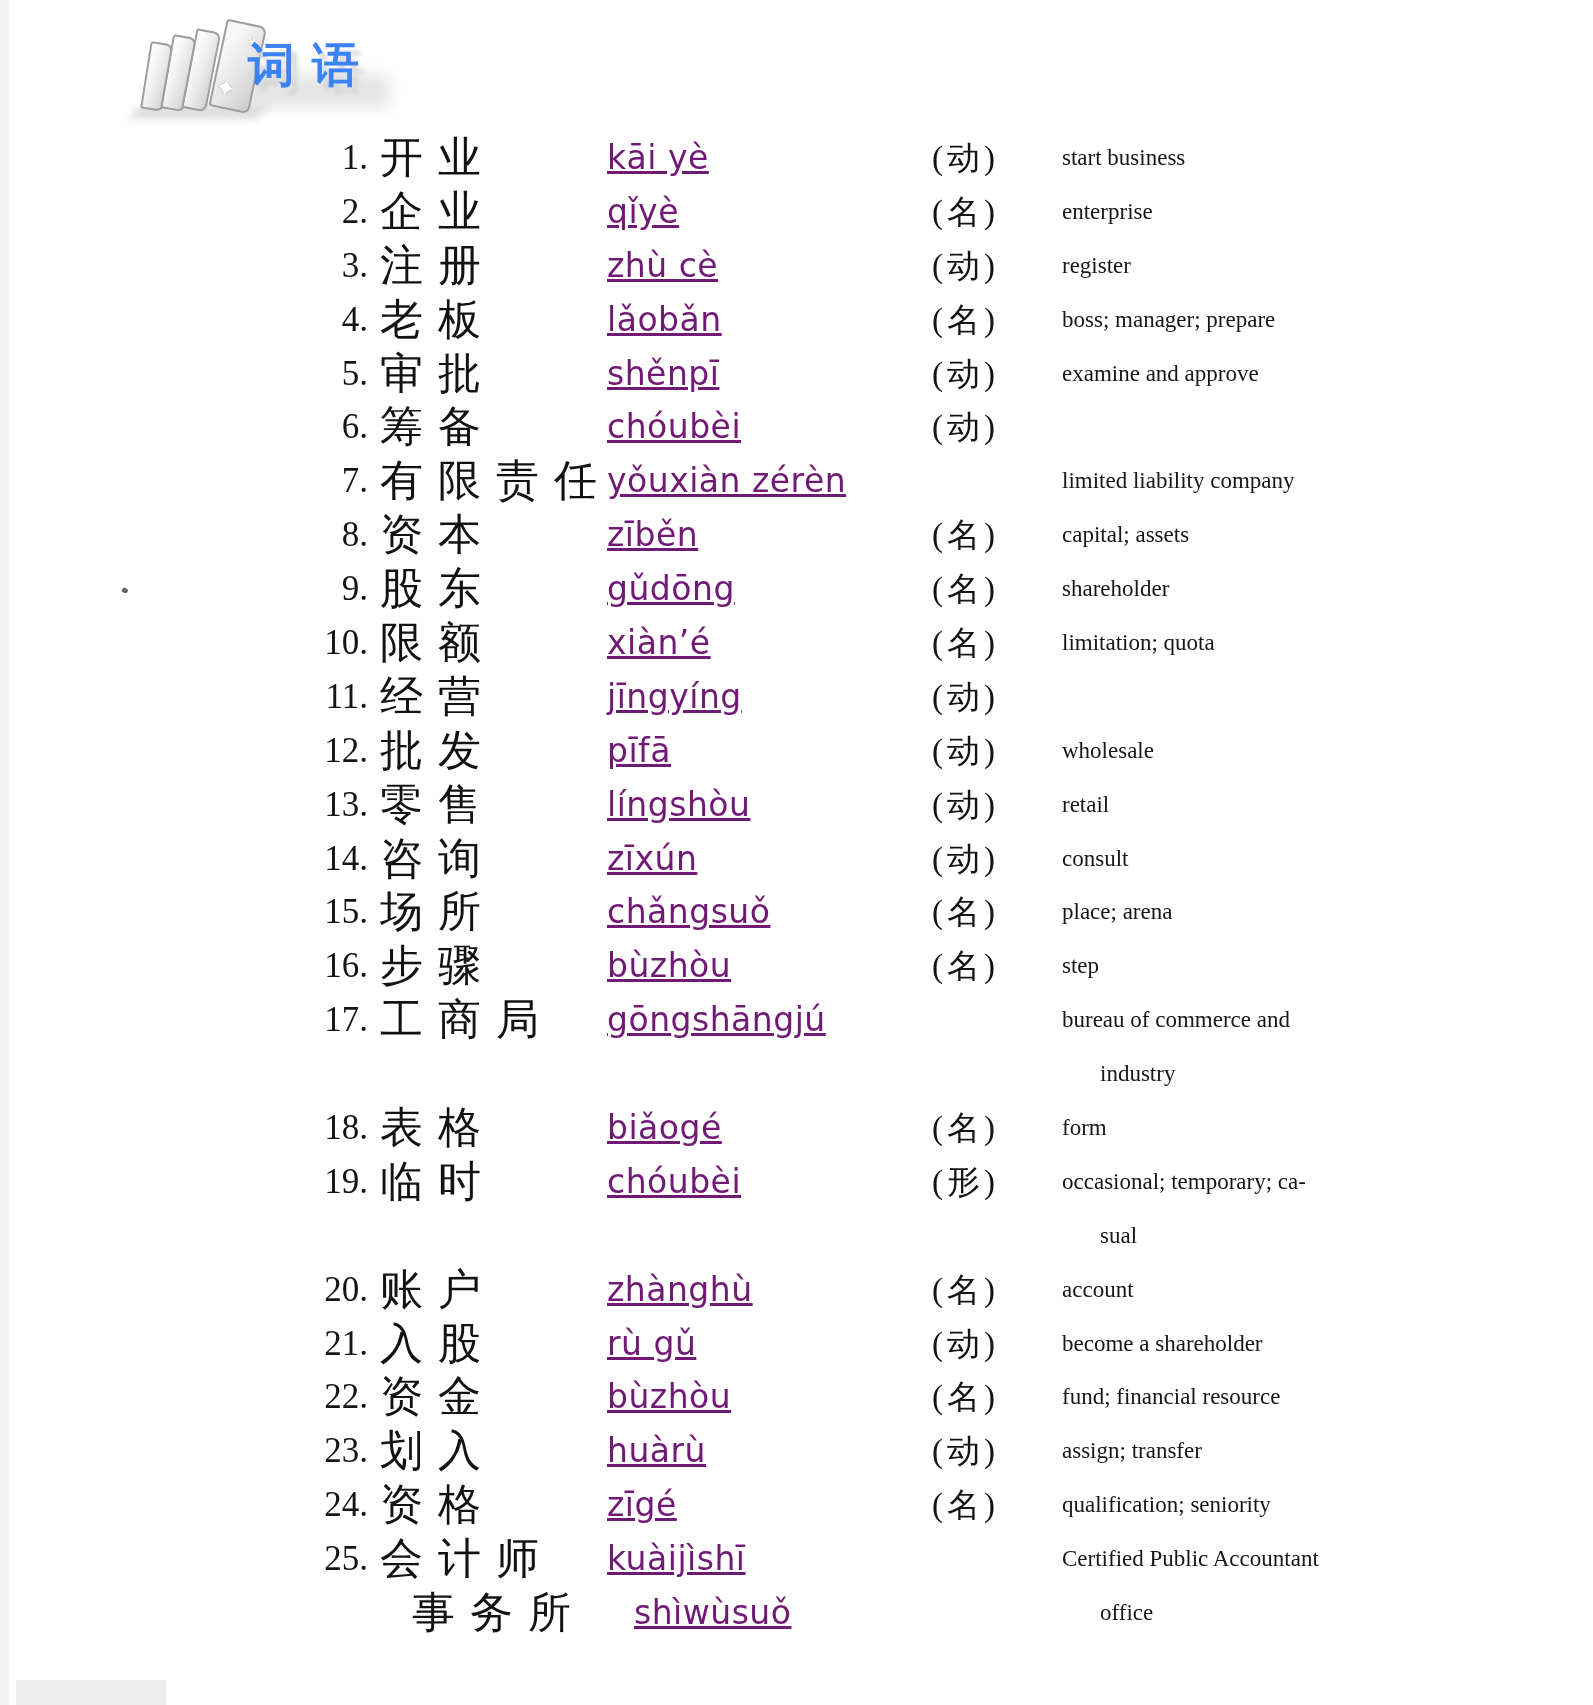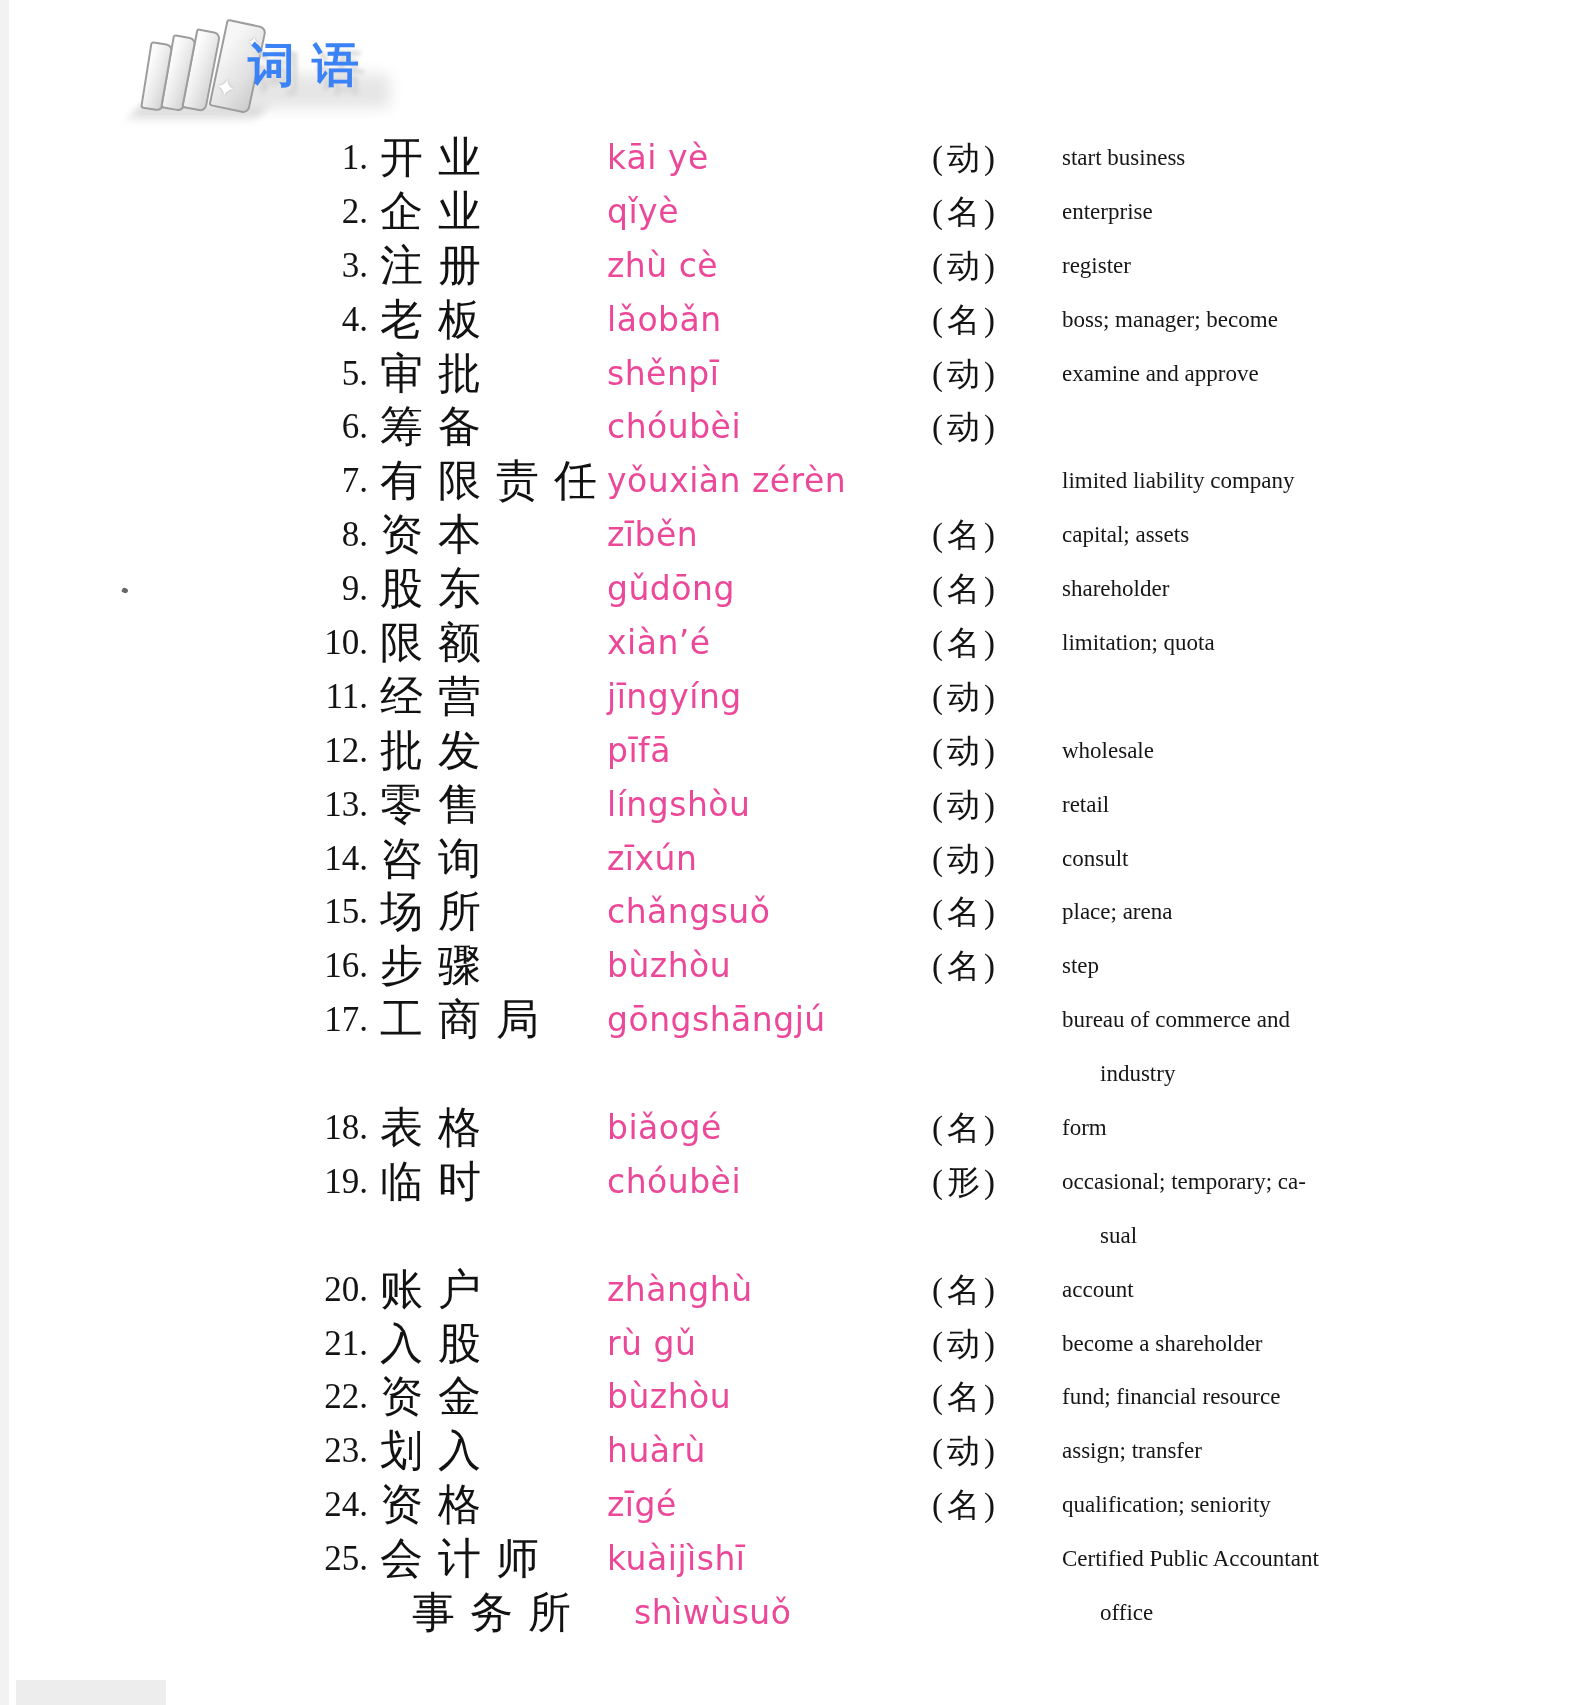--- a/index.html
+++ b/index.html
@@ -38,21 +38,21 @@
     text-shadow:6px 8px 4px #d6d6d6;
   }
 
   
   .vocab-list{position:absolute;left:0;top:131px;width:1593px;}
   .line{position:relative;height:53.9px;}
   .line > span{position:absolute;top:0;line-height:54px;white-space:nowrap;}
   .num{left:180px;width:188px;text-align:right;font-size:35px;color:#141414;}
   .hanzi{left:380px;font-size:43px;letter-spacing:15px;color:#121212;font-family:"Liberation Serif",serif;}
   .hanzi.cont{left:412px;}
-  .pinyin{left:607px;font-size:33px;letter-spacing:.5px;color:#ec4899;font-family:"DejaVu Sans",sans-serif;}
+  .pinyin{left:607px;font-size:33px;letter-spacing:.5px;color:#701a75;font-family:"DejaVu Sans",sans-serif;text-decoration:underline;}
   .pinyin.cont{left:634px;}
   .pos{left:932px;font-size:33px;letter-spacing:4px;color:#141414;}
   .english{left:1062px;font-size:23px;color:#161616;}
   .english.cont{left:1100px;}
 </style>
 </head>
 <body>
 
 <div class="page">
 
@@ -93,21 +93,21 @@
         <span class="hanzi">注册</span>
         <span class="pinyin">zhù cè</span>
         <span class="pos">(动)</span>
         <span class="english">register</span>
       </div>
       <div class="line">
         <span class="num">4.</span>
         <span class="hanzi">老板</span>
         <span class="pinyin">lǎobǎn</span>
         <span class="pos">(名)</span>
-        <span class="english">boss; manager; become</span>
+        <span class="english">boss; manager; prepare</span>
       </div>
       <div class="line">
         <span class="num">5.</span>
         <span class="hanzi">审批</span>
         <span class="pinyin">shěnpī</span>
         <span class="pos">(动)</span>
         <span class="english">examine and approve</span>
       </div>
       <div class="line">
         <span class="num">6.</span>

